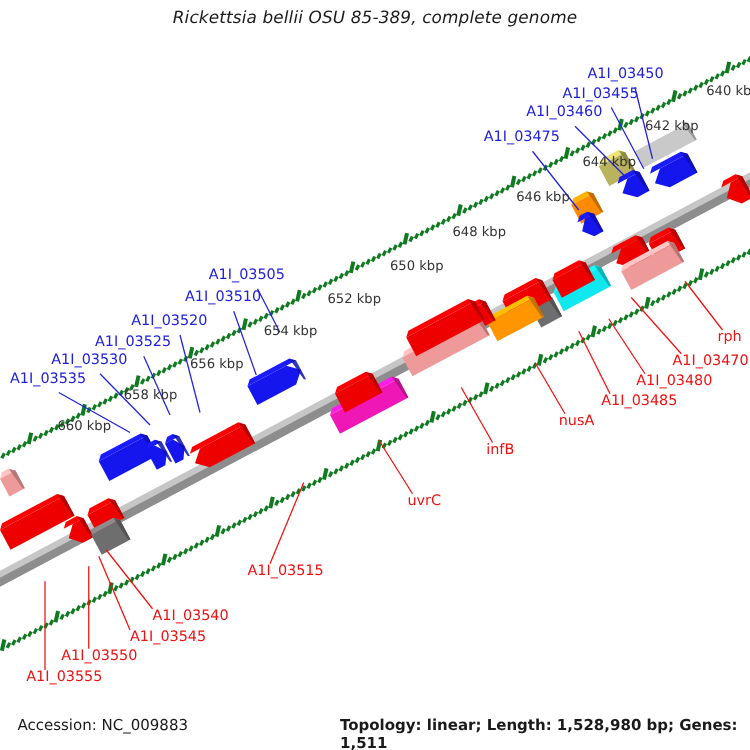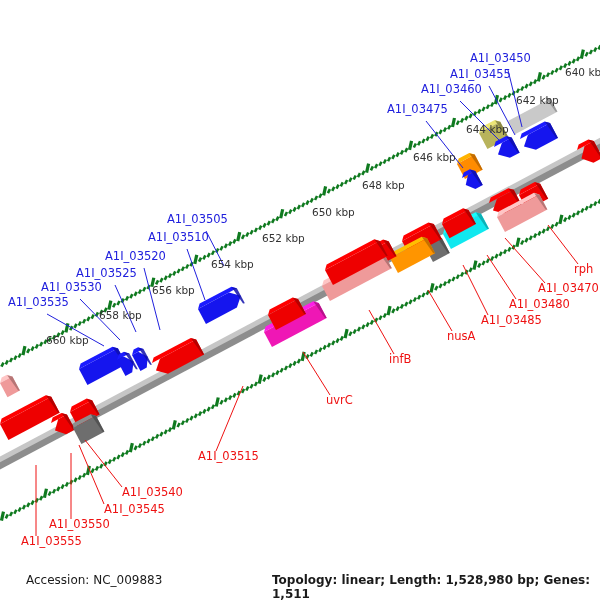--- a/index.html
+++ b/index.html
@@ -3,35 +3,36 @@
 <meta charset="utf-8">
 <style>
   html,body{margin:0;padding:0;background:#ffffff;}
   body{width:600px;height:600px;overflow:hidden;
        font-family:"DejaVu Sans","Liberation Sans",sans-serif;}
   #stage{position:relative;width:600px;height:600px;}
   #title{
     position:absolute;left:0;top:6px;width:600px;text-align:center;
     font-style:italic;font-size:13.5px;color:#1a1a1a;letter-spacing:.1px;
   }
-  #footer-left{position:absolute;left:26px;top:573px;font-size:12px;color:#1a1a1a;}
+  #footer-left{position:absolute;left:14px;top:573px;font-size:12px;color:#1a1a1a;}
   #footer-right{position:absolute;left:272px;top:573px;font-size:12px;color:#1a1a1a;font-weight:bold;}
   svg{position:absolute;left:0;top:0;}
   .lbl{font-size:11.5px;}
   .lbl-blue{fill:#2020dd;}
   .lbl-red{fill:#ee1111;}
   .lbl-kb{fill:#333333;font-size:10.5px;}
   .ldr-blue{stroke:#2020dd;stroke-width:1;fill:none;}
   .ldr-red{stroke:#ee1111;stroke-width:1;fill:none;}
 </style>
 </head>
 <body>
 
 <div id="stage">
 
+  <div id="title">Rickettsia bellii OSU 85-389, complete genome</div>
 
   <svg id="canvas" width="600" height="600">
     <g id="g-ticks">
         <line x1="-20" y1="378" x2="-18" y2="369" stroke="#0f7a1f" stroke-width="3.2" stroke-linecap="butt"></line>
         <line x1="-15.70469798657718" y1="375.71812080536915" x2="-13.70469798657718" y2="371.71812080536915" stroke="#0f7a1f" stroke-width="2.6" stroke-linecap="butt"></line>
         <line x1="-11.409395973154362" y1="373.43624161073825" x2="-9.409395973154362" y2="369.43624161073825" stroke="#0f7a1f" stroke-width="2.6" stroke-linecap="butt"></line>
         <line x1="-7.1140939597315445" y1="371.1543624161074" x2="-5.1140939597315445" y2="367.1543624161074" stroke="#0f7a1f" stroke-width="2.6" stroke-linecap="butt"></line>
         <line x1="-2.8187919463087248" y1="368.8724832214765" x2="-0.8187919463087248" y2="364.8724832214765" stroke="#0f7a1f" stroke-width="2.6" stroke-linecap="butt"></line>
         <line x1="1.476510067114095" y1="366.59060402684565" x2="3.476510067114095" y2="362.59060402684565" stroke="#0f7a1f" stroke-width="2.6" stroke-linecap="butt"></line>
         <line x1="5.771812080536911" y1="364.30872483221475" x2="7.771812080536911" y2="360.30872483221475" stroke="#0f7a1f" stroke-width="2.6" stroke-linecap="butt"></line>

